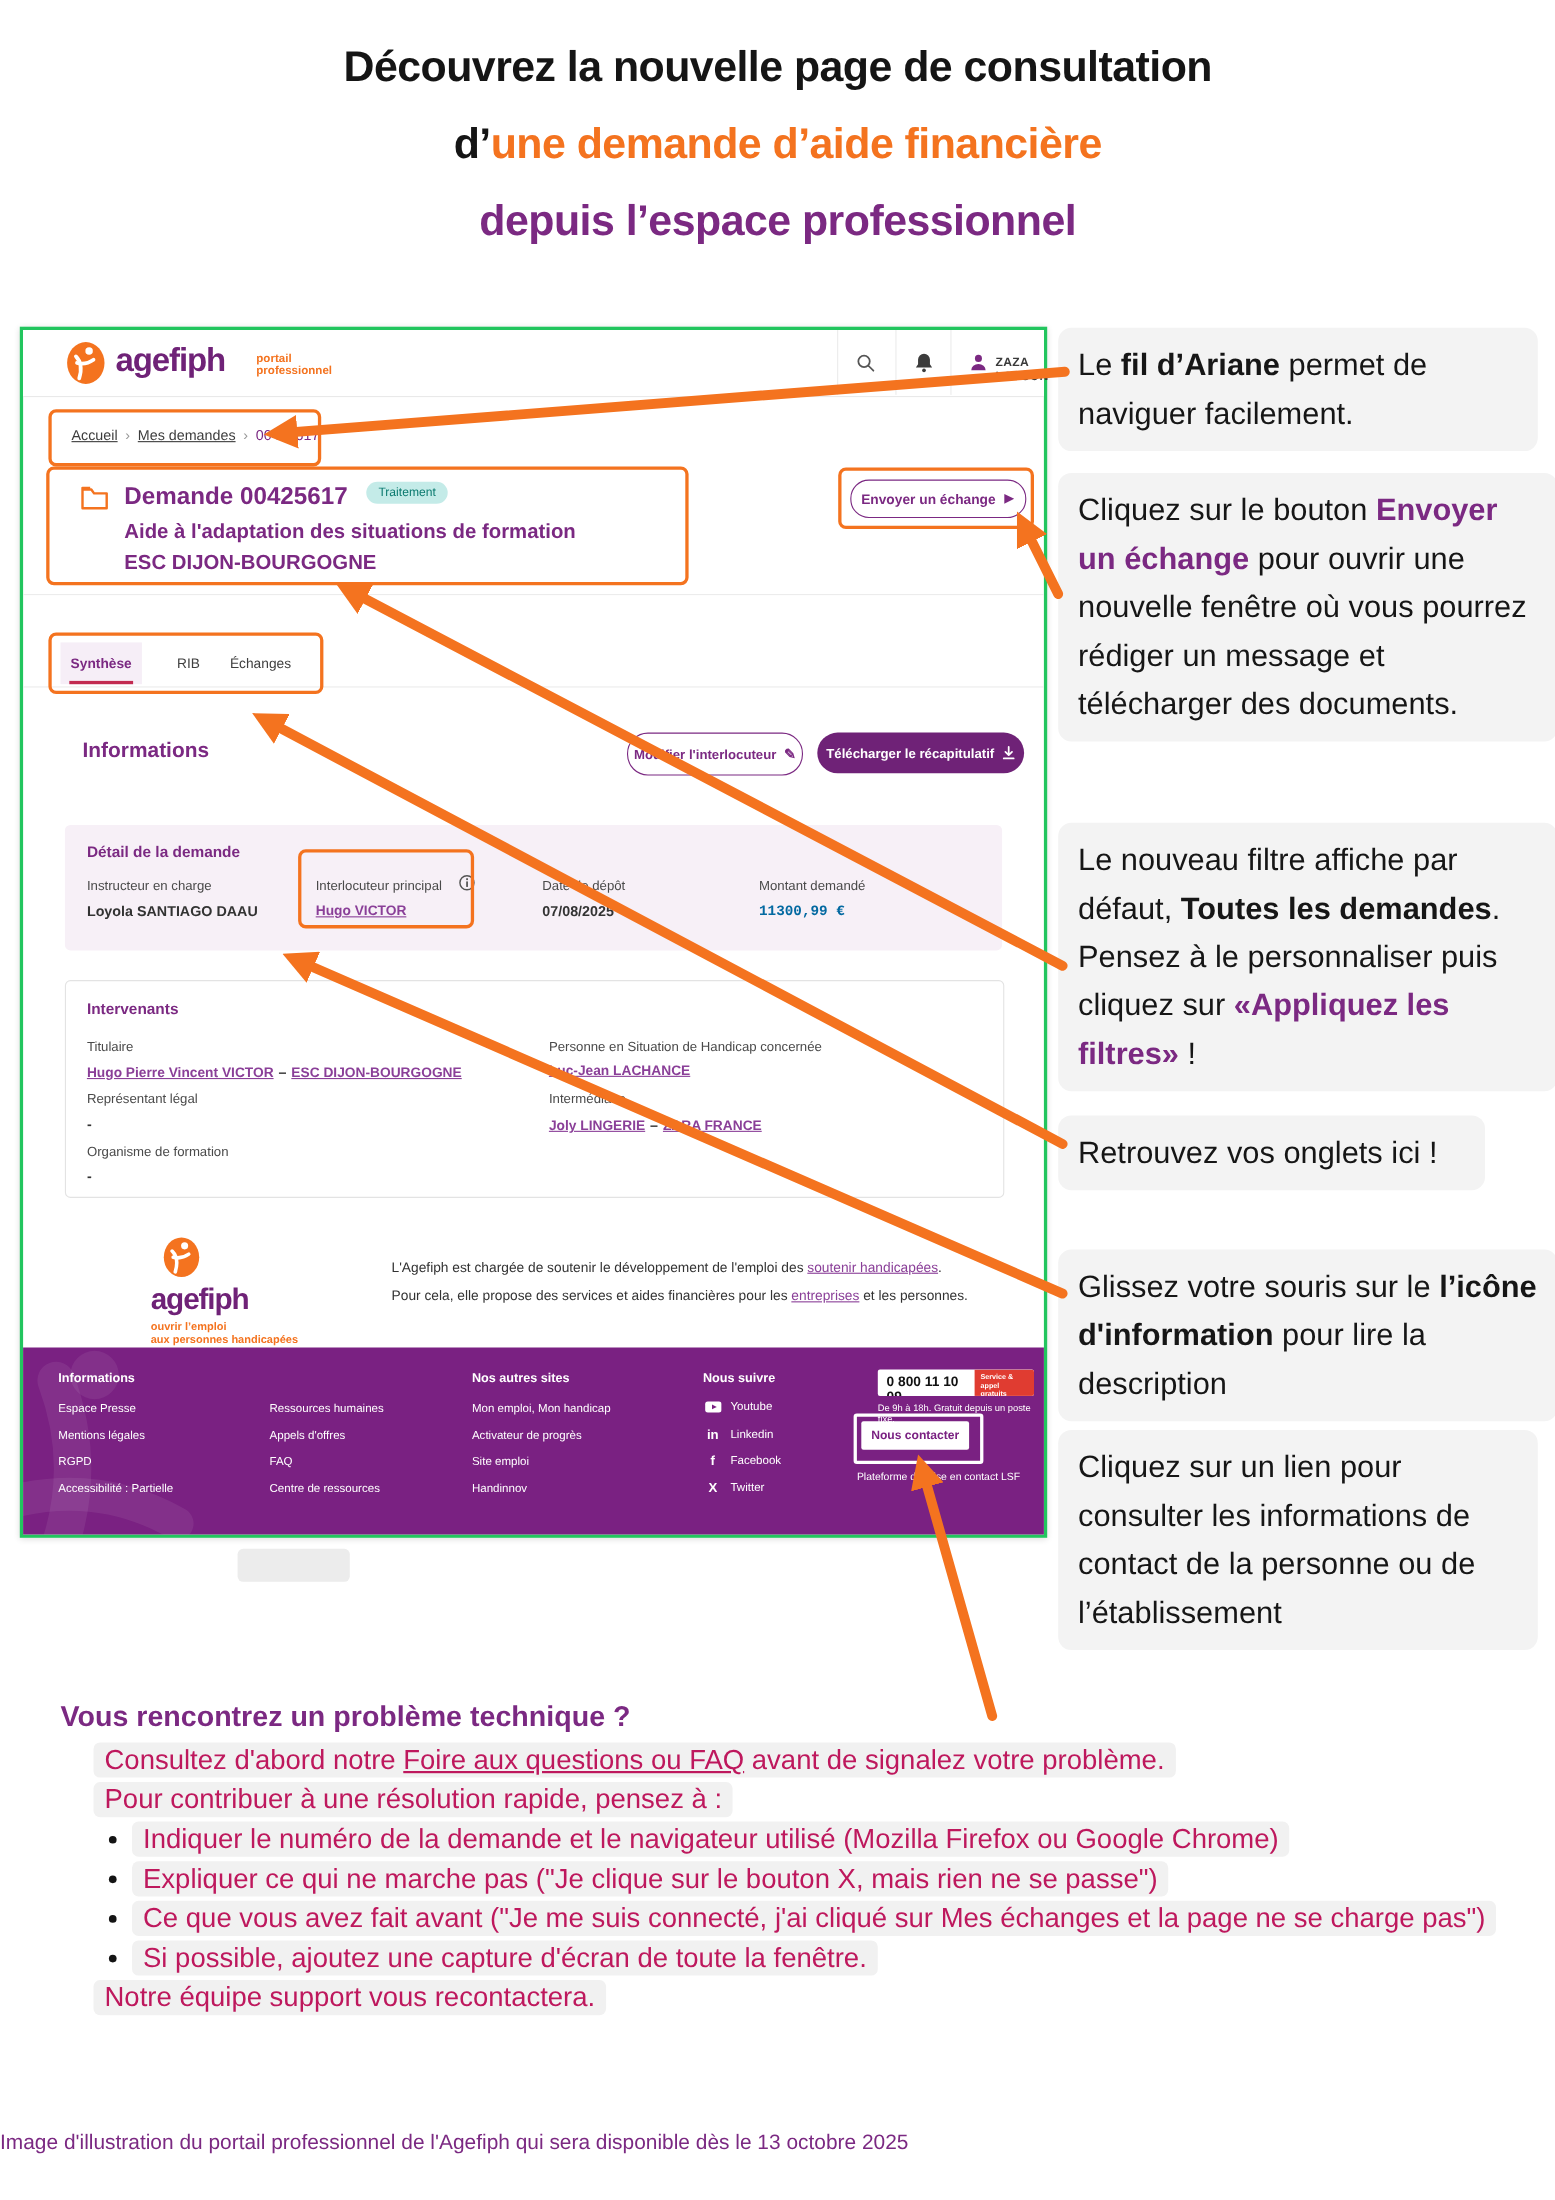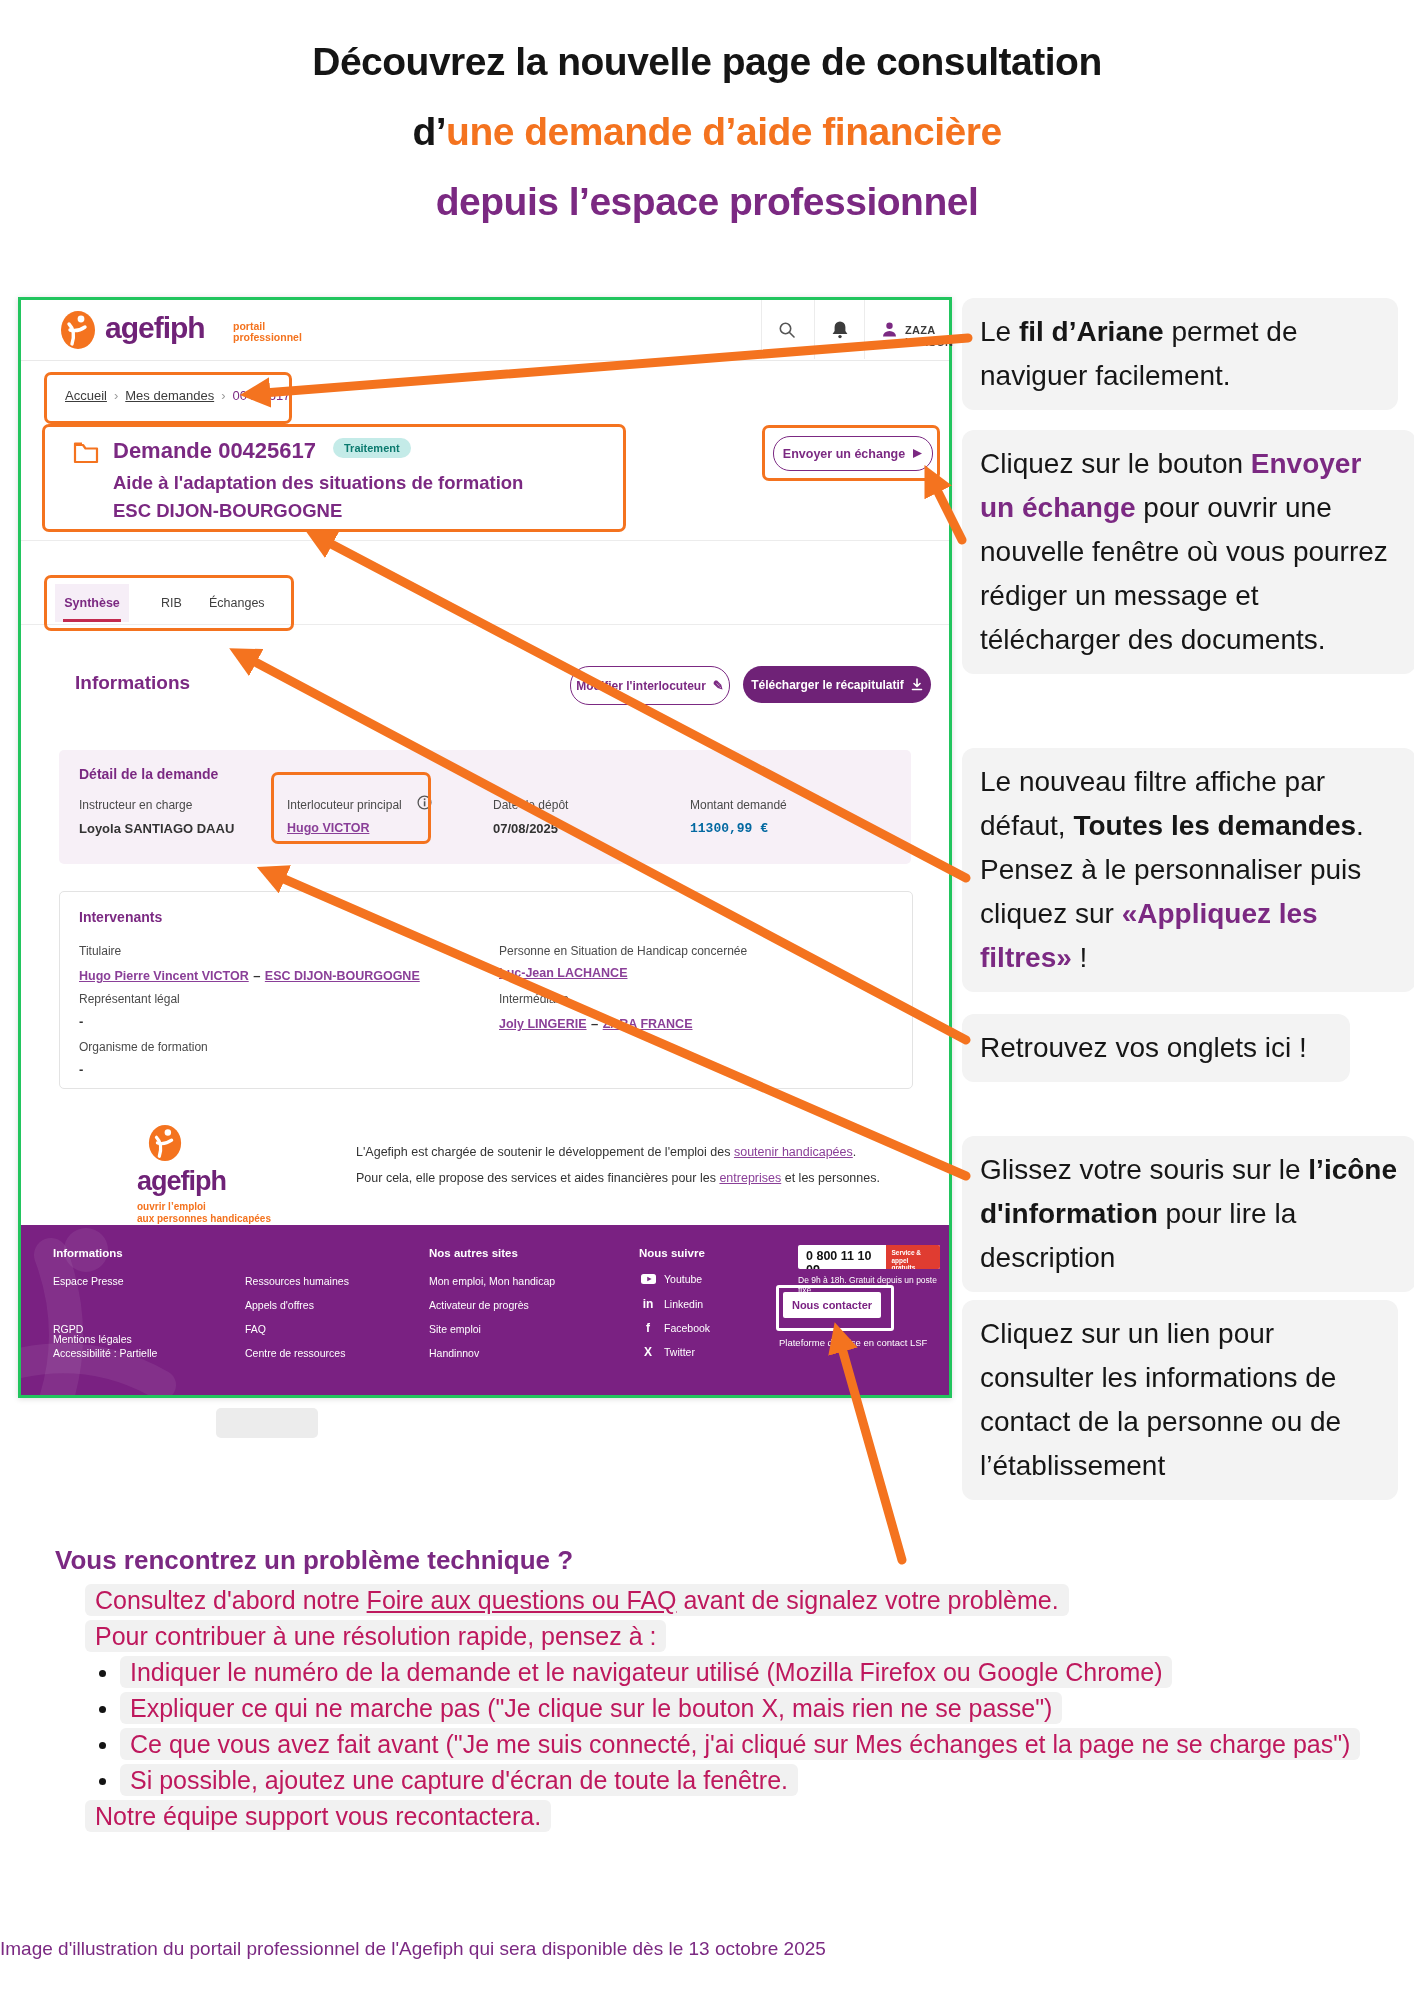--- a/index.html
+++ b/index.html
@@ -20,21 +20,21 @@
   
   .hlbox{border:3px solid #F4731F;border-radius:7px;background:transparent;z-index:30;}
   
   .crumb{font-size:13px;color:#444;}
   .crumb a{color:#3c3c3c;text-decoration:underline;}
   .crumb .cur{color:#7B2982;text-decoration:none;}
   .crumb .sep{color:#999;margin:0 7px;}
   
   .req-title{font-size:22px;font-weight:bold;color:#7B2982;}
   .req-line{font-size:18.5px;font-weight:bold;color:#7B2982;}
-  .badge{display:inline-block;background:#C4EBE8;color:#0B7A6F;font-size:11px;font-weight:bold;padding:4px 11px;border-radius:11px;vertical-align:4px;}
+  .badge{display:inline-block;background:#C4EBE8;color:#0B7A6F;font-size:11px;font-weight:normal;padding:4px 11px;border-radius:11px;vertical-align:4px;}
   .btn-outline{border:1.5px solid #7B2982;border-radius:17px;background:#fff;color:#7B2982;font-size:12.5px;font-weight:bold;display:flex;align-items:center;justify-content:center;gap:7px;}
   .btn-solid{border-radius:19px;background:#6F2277;color:#fff;font-size:12px;font-weight:bold;display:flex;align-items:center;justify-content:center;gap:7px;}
   .rule{height:1px;background:#ececec;left:0;width:928px;}
   
   .tab{font-size:12.5px;color:#3f3f3f;}
   .tab-active{background:#F6EEF7;color:#7B2982;font-weight:bold;text-align:center;line-height:38px;}
   .tab-underline{height:3px;background:#C22A50;}
   
   .sec-h{font-size:19px;font-weight:bold;color:#7B2982;}
   .card-lav{background:#F7F0F7;border-radius:5px;}
@@ -214,21 +214,21 @@
   <span class="abs pf-text" style="left:335px;top:871px;"><span>Pour cela, elle propose des services et aides financières pour les </span><a>entreprises</a><span> et les personnes.</span></span>
 
   <div id="pfooter" class="abs">
     <svg class="abs" style="left:-30px;top:-10px;" width="280" height="200" viewBox="0 0 280 200">
       <path d="M60 200 Q90 120 60 40" stroke="rgba(255,255,255,0.07)" stroke-width="34" fill="none" stroke-linecap="round"></path>
       <path d="M20 150 Q100 130 170 170" stroke="rgba(255,255,255,0.07)" stroke-width="30" fill="none" stroke-linecap="round"></path>
       <circle cx="95" cy="35" r="22" fill="rgba(255,255,255,0.07)"></circle>
     </svg>
     <span class="abs ft-h" style="left:32px;top:22px;">Informations</span>
     <span class="abs ft-l" style="left:32px;top:50px;">Espace Presse</span>
-    <span class="abs ft-l" style="left:32px;top:74px;margin-top:34px;">Mentions légales</span>
+    <span class="abs ft-l" style="left:32px;top:74px;">Mentions légales</span>
     <span class="abs ft-l" style="left:32px;top:98px;">RGPD</span>
     <span class="abs ft-l" style="left:32px;top:122px;">Accessibilité : Partielle</span>
 
     <span class="abs ft-l" style="left:224px;top:50px;">Ressources humaines</span>
     <span class="abs ft-l" style="left:224px;top:74px;">Appels d'offres</span>
     <span class="abs ft-l" style="left:224px;top:98px;">FAQ</span>
     <span class="abs ft-l" style="left:224px;top:122px;">Centre de ressources</span>
 
     <span class="abs ft-h" style="left:408px;top:22px;">Nos autres sites</span>
     <span class="abs ft-l" style="left:408px;top:50px;">Mon emploi, Mon handicap</span>

